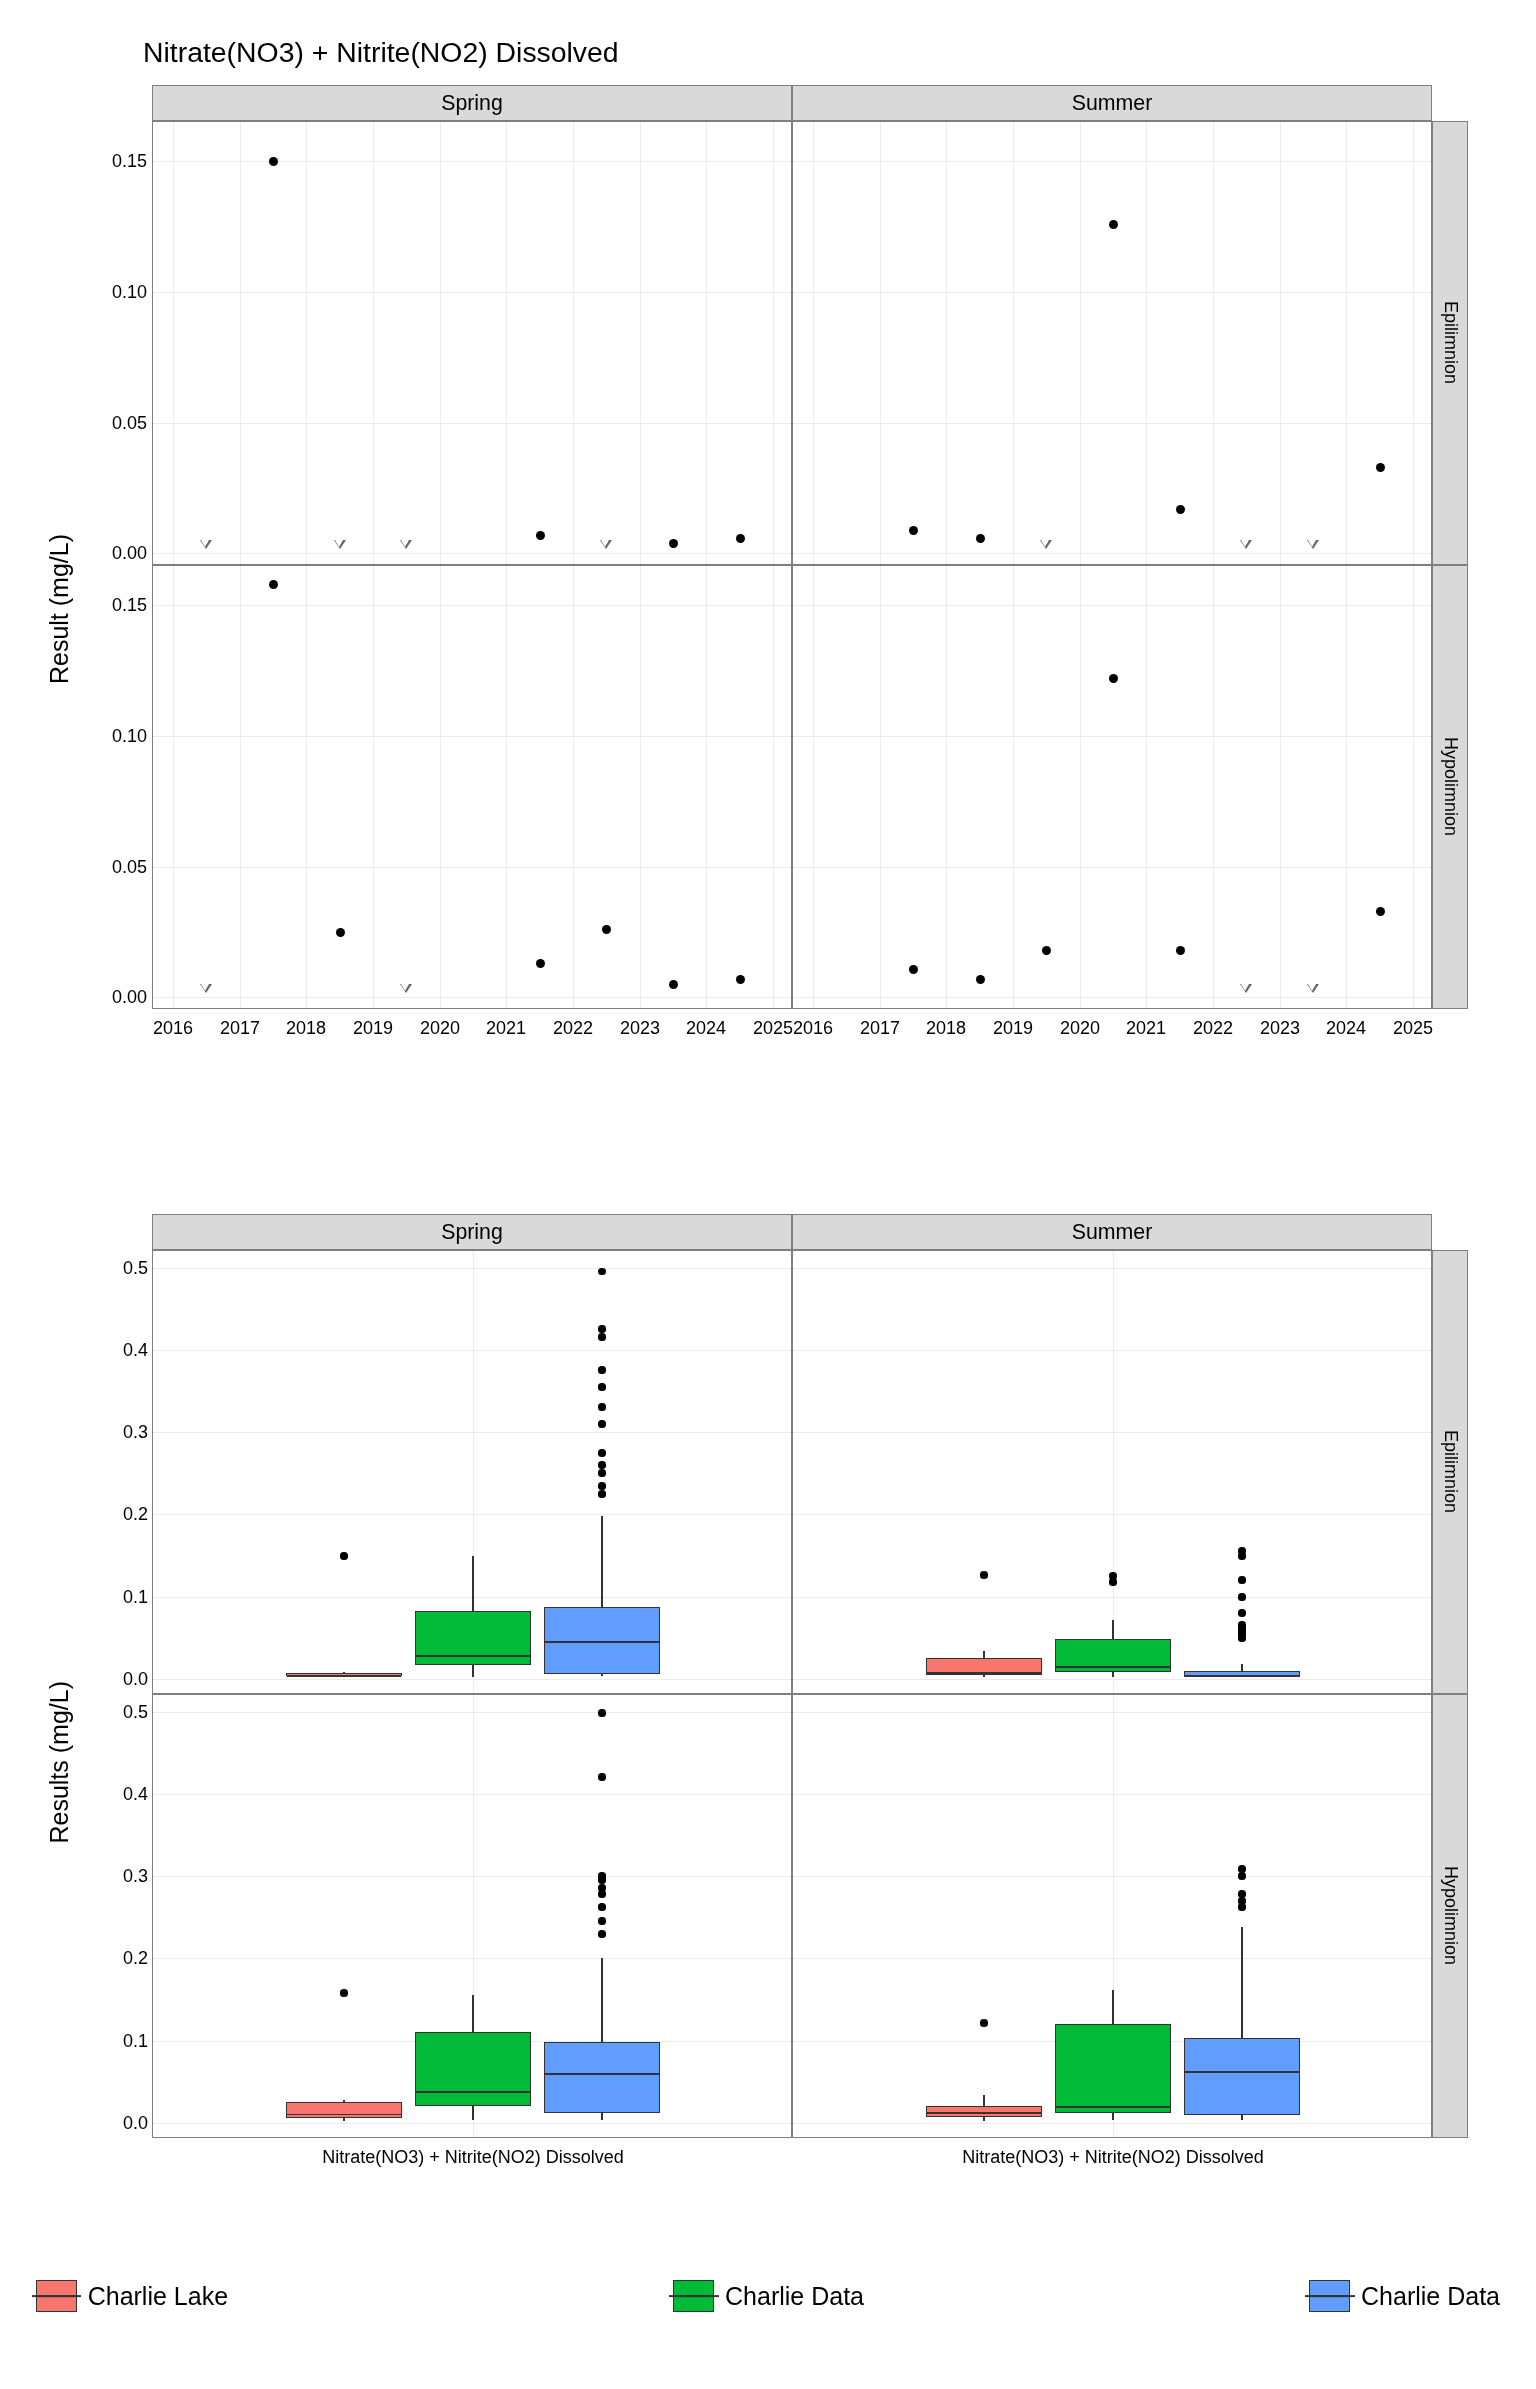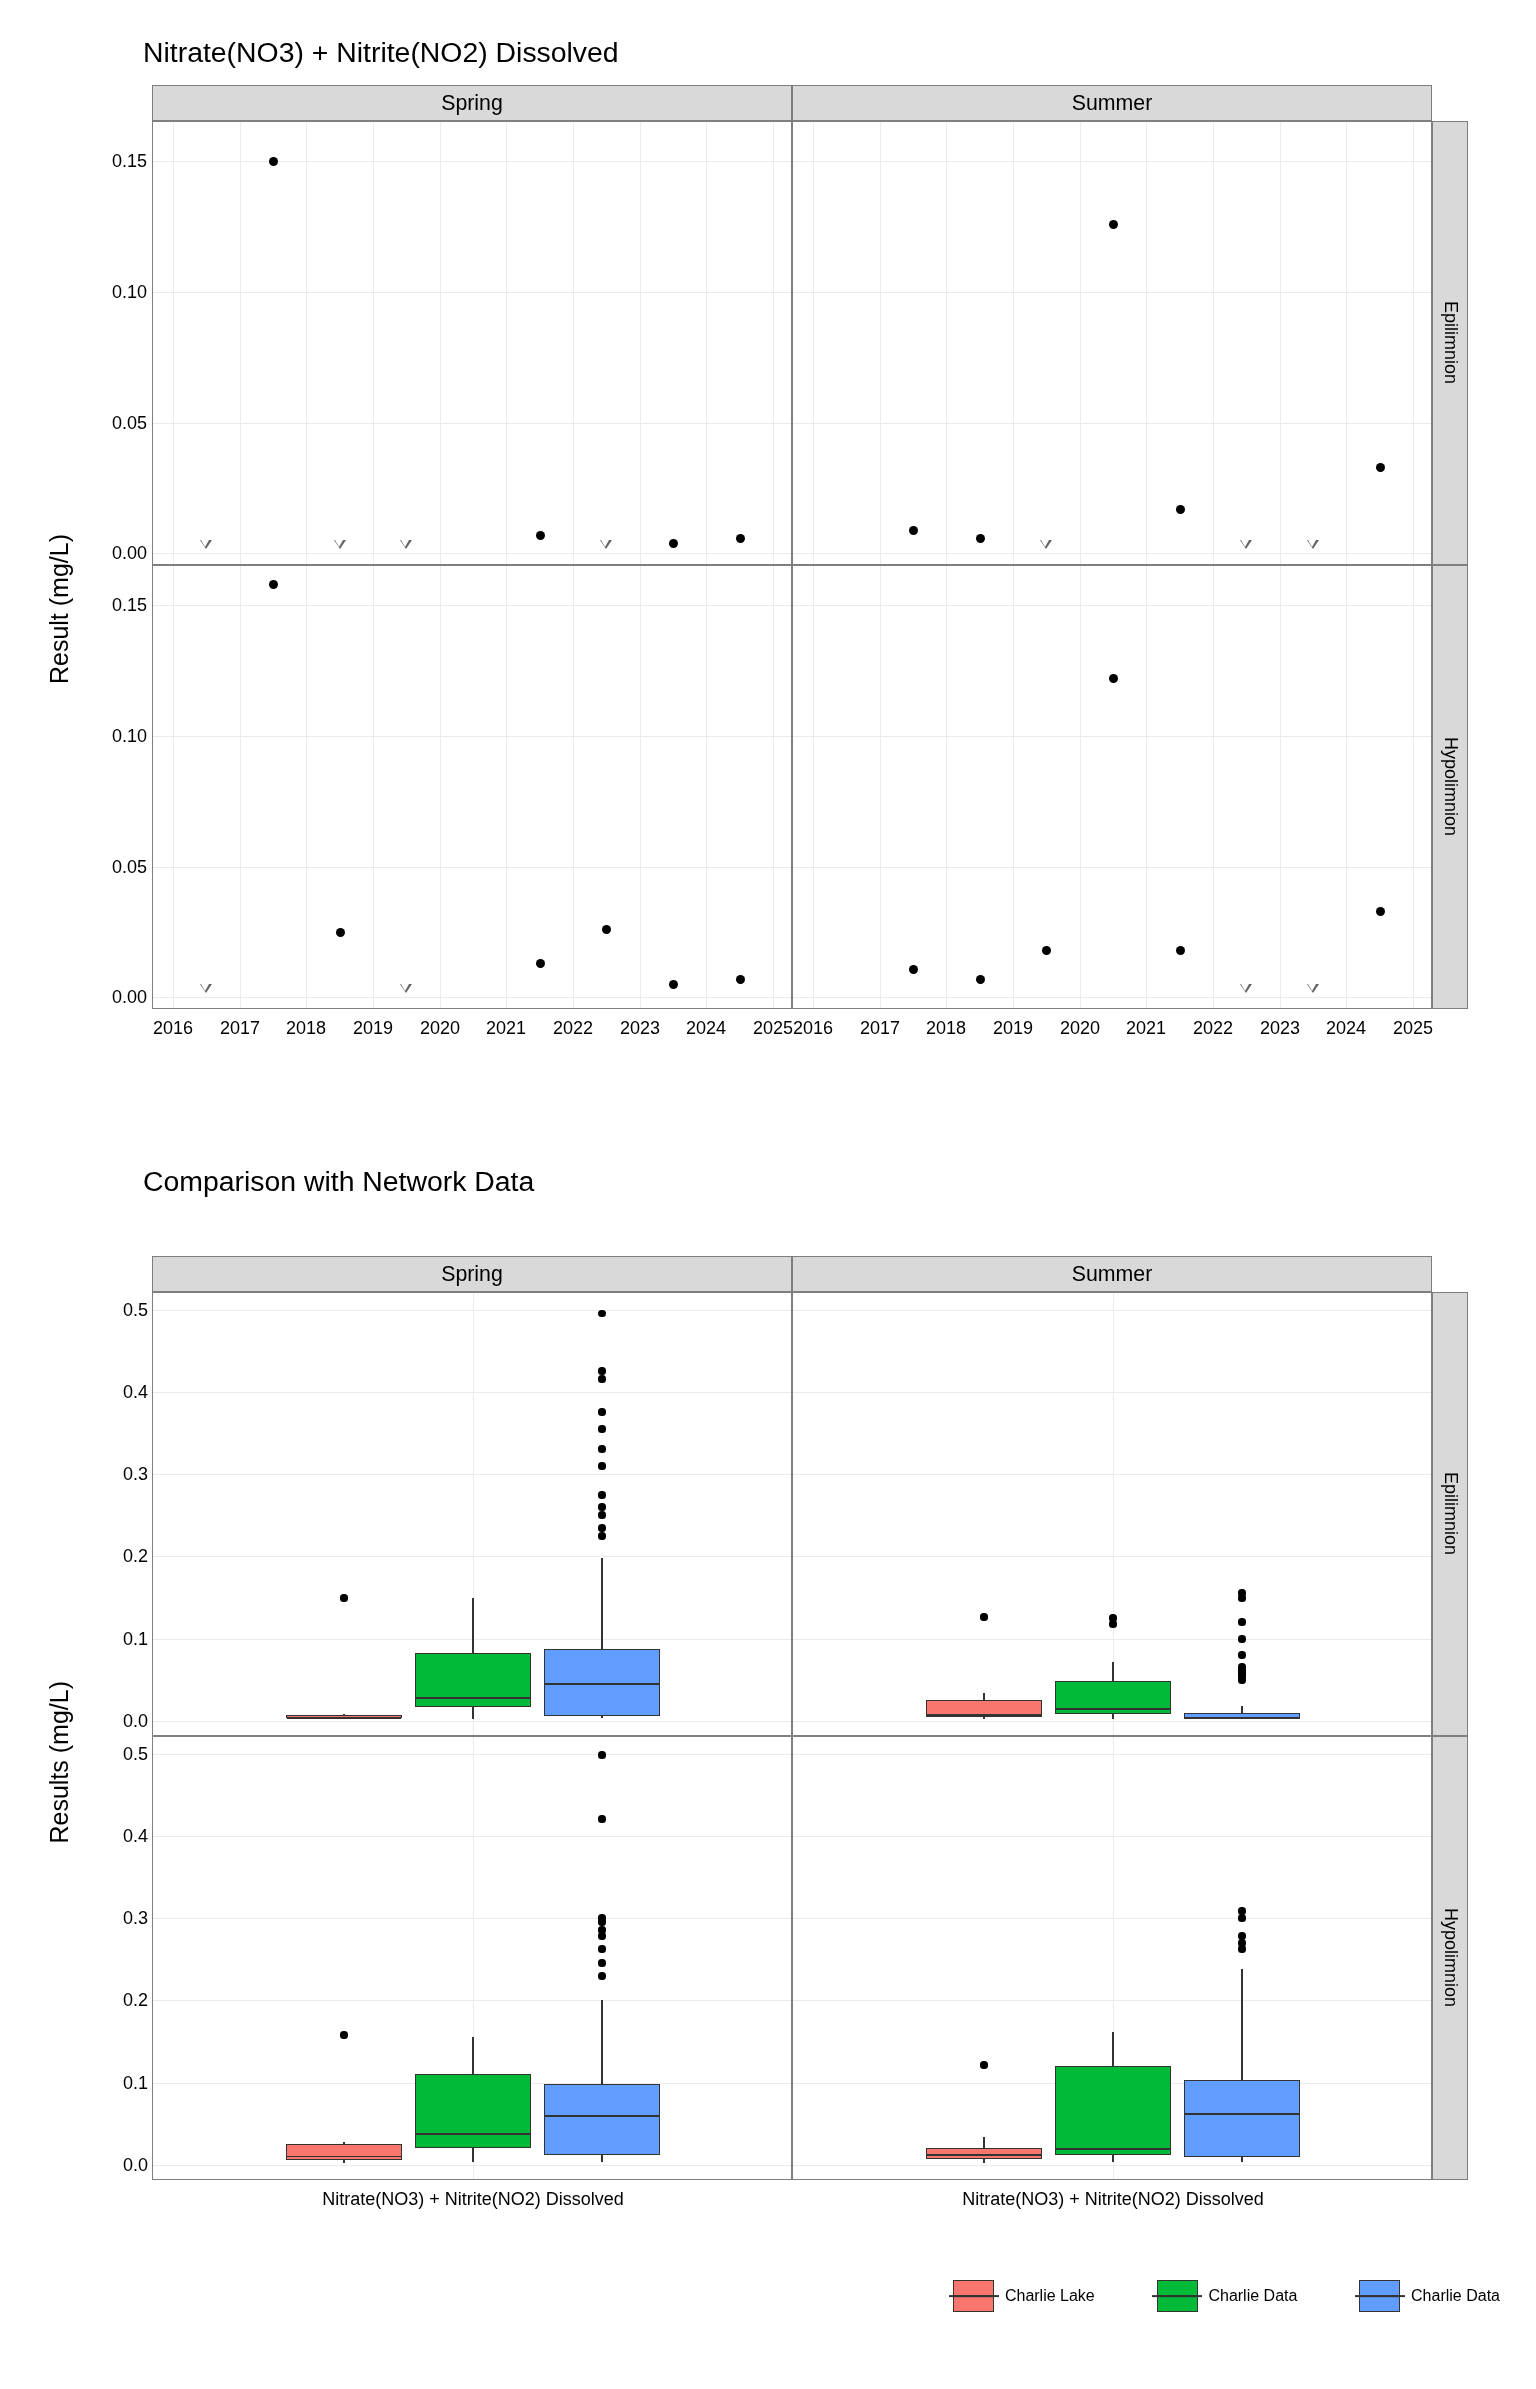--- a/index.html
+++ b/index.html
@@ -115,24 +115,24 @@
     box-sizing: border-box;
   }
   .box .median {
     position:absolute; left:0; right:0; height:1.8px; background:#333;
   }
   .whisker {
     position: absolute; width:1.8px; background:#333;
   }
   .legend {
     display: flex;
-    justify-content: flex-end;
+    justify-content: space-between;
     gap: 62px;
     margin-top: 60px;
-    font-size: 16px;
+    font-size: 25px;
   }
   .legend-item { display:flex; align-items:center; gap:10.7px; }
   .legend-key {
     width: 39px; height: 30px; border:1.3px solid #333; position:relative;
   }
   .legend-key::after{
     content:""; position:absolute; left:0; right:0; top:50%; height:1.8px; background:#333; transform:translateY(-0.9px);
   }
   .legend-key::before{
     content:""; position:absolute; left:-5.3px; right:-5.3px; top:50%; height:1.8px; background:#333; transform:translateY(-0.9px);
@@ -290,21 +290,20 @@
             <div class="pt" style="left: 587px; top: 345px;"></div>
             <div class="pt-open" style="left: 453px; top: 421px;"></div>
             <div class="pt-open" style="left: 520px; top: 421px;"></div>
           </div>
         </div>
       <div class="strip-right">Hypolimnion</div>
     </div>
   </div>
 
   <div class="chart-block" style="height:1120px; margin-top:62px; position:relative;">
-    <div class="chart-title">Comparison with Network Data</div>
 
     <div class="yaxis-label" style="left:9px; top:516px;">Results (mg/L)</div>
 
     <div id="box-grid" class="facet-grid" style="left:116px; width:1333px; position:absolute;
                 grid-template-columns: 640px 640px 36px;
                 grid-template-rows: 36px 444px 444px;
                 margin-top:49px;">
       <div class="strip-top">Spring</div>
       <div class="strip-top">Summer</div>
       <div></div>

